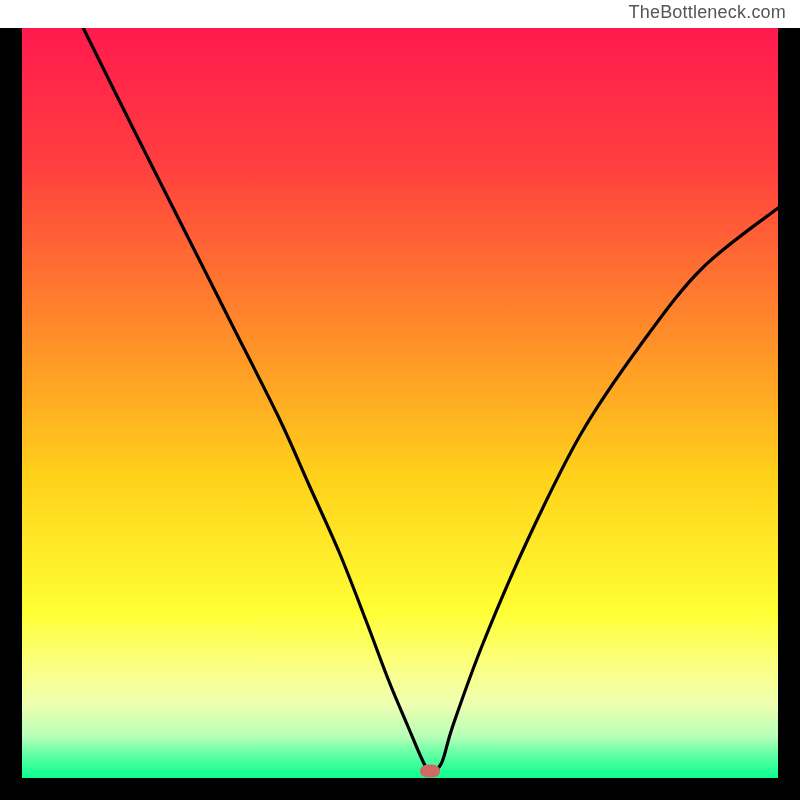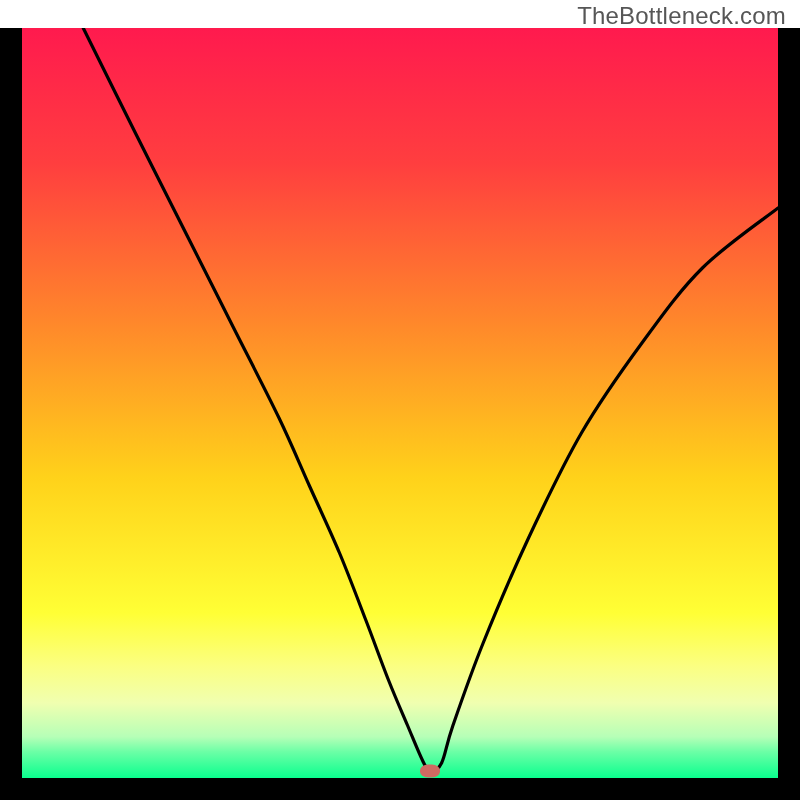--- a/index.html
+++ b/index.html
@@ -9,21 +9,21 @@
     width: 800px;
     height: 800px;
     overflow: hidden;
     position: relative;
   }
   .watermark {
     position: absolute;
     top: 2px;
     right: 14px;
     font-family: Arial, Helvetica, sans-serif;
-    font-size: 24px;
+    font-size: 18px;
     font-weight: 500;
     color: #565656;
     letter-spacing: 0.2px;
     z-index: 10;
   }
   .frame {
     position: absolute;
     left: 0;
     top: 28px;
     width: 800px;

